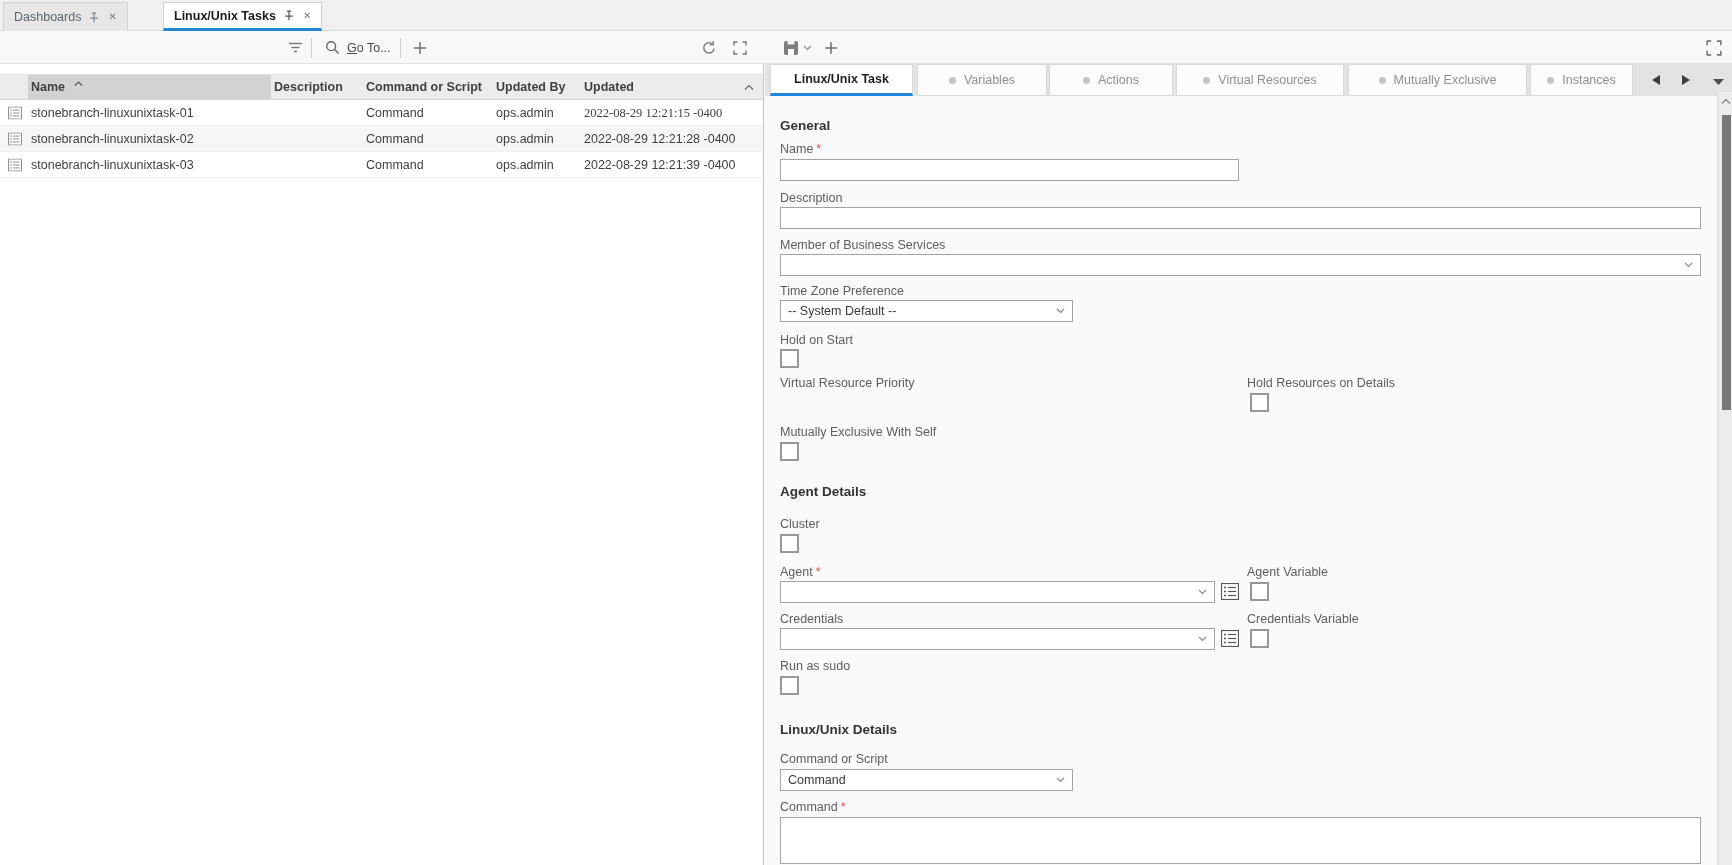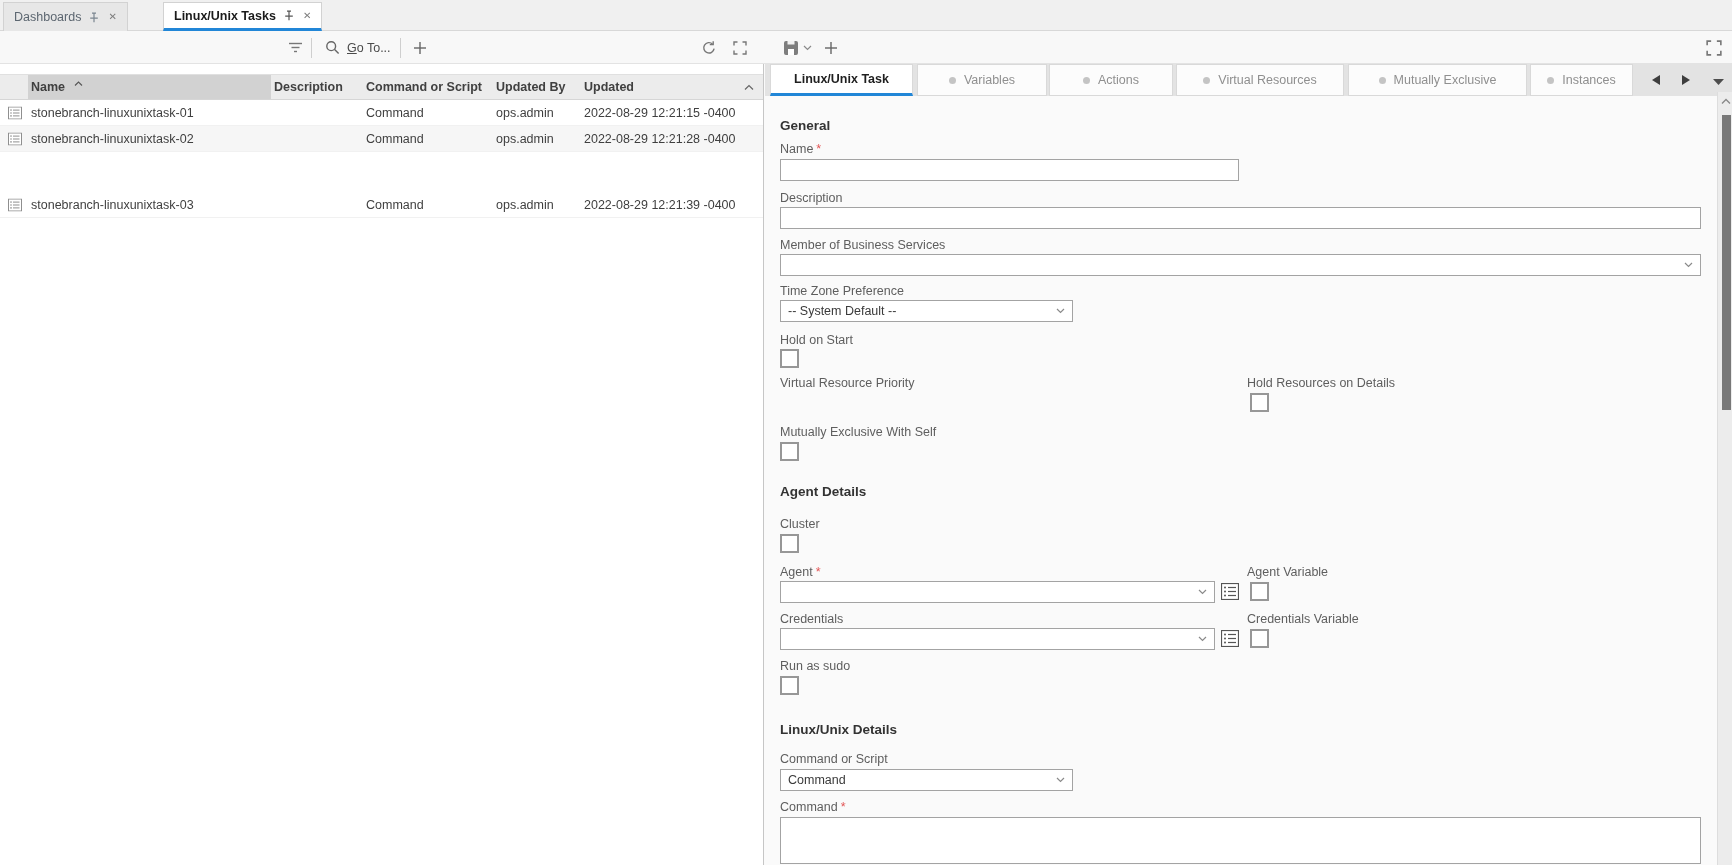--- a/index.html
+++ b/index.html
@@ -195,21 +195,21 @@
             <circle cx="3" cy="9.4" r="0.8" fill="#8f8f8f"></circle>
             <line x1="5" y1="3.6" x2="11.5" y2="3.6" stroke="#8f8f8f"></line>
             <line x1="5" y1="6.5" x2="11.5" y2="6.5" stroke="#8f8f8f"></line>
             <line x1="5" y1="9.4" x2="11.5" y2="9.4" stroke="#8f8f8f"></line>
           </svg>
       </span>
       <span class="td" style="left:31px;">stonebranch-linuxunixtask-01</span>
       <span class="td" style="left:274px;"></span>
       <span class="td" style="left:366px;">Command</span>
       <span class="td" style="left:496px;">ops.admin</span>
-      <span class="td" style="left:584px;">2022-08-29 12:21:15 -0400</span>
+      <span class="td" style="left:584px;font-family:Liberation Serif, serif;">2022-08-29 12:21:15 -0400</span>
     </div>
 
     <div class="trow trow-alt" style="top:62px;">
       <span class="row-icon">
         <svg width="14" height="13">
             <rect x="0.5" y="0.5" width="13" height="12" fill="#fff" stroke="#8f8f8f"></rect>
             <circle cx="3" cy="3.6" r="0.8" fill="#8f8f8f"></circle>
             <circle cx="3" cy="6.5" r="0.8" fill="#8f8f8f"></circle>
             <circle cx="3" cy="9.4" r="0.8" fill="#8f8f8f"></circle>
             <line x1="5" y1="3.6" x2="11.5" y2="3.6" stroke="#8f8f8f"></line>
@@ -217,21 +217,21 @@
             <line x1="5" y1="9.4" x2="11.5" y2="9.4" stroke="#8f8f8f"></line>
           </svg>
       </span>
       <span class="td" style="left:31px;">stonebranch-linuxunixtask-02</span>
       <span class="td" style="left:274px;"></span>
       <span class="td" style="left:366px;">Command</span>
       <span class="td" style="left:496px;">ops.admin</span>
       <span class="td" style="left:584px;">2022-08-29 12:21:28 -0400</span>
     </div>
 
-    <div class="trow" style="top:88px;margin-top:40px;">
+    <div class="trow" style="top:88px;">
       <span class="row-icon">
         <svg width="14" height="13">
             <rect x="0.5" y="0.5" width="13" height="12" fill="#fff" stroke="#8f8f8f"></rect>
             <circle cx="3" cy="3.6" r="0.8" fill="#8f8f8f"></circle>
             <circle cx="3" cy="6.5" r="0.8" fill="#8f8f8f"></circle>
             <circle cx="3" cy="9.4" r="0.8" fill="#8f8f8f"></circle>
             <line x1="5" y1="3.6" x2="11.5" y2="3.6" stroke="#8f8f8f"></line>
             <line x1="5" y1="6.5" x2="11.5" y2="6.5" stroke="#8f8f8f"></line>
             <line x1="5" y1="9.4" x2="11.5" y2="9.4" stroke="#8f8f8f"></line>
           </svg>

